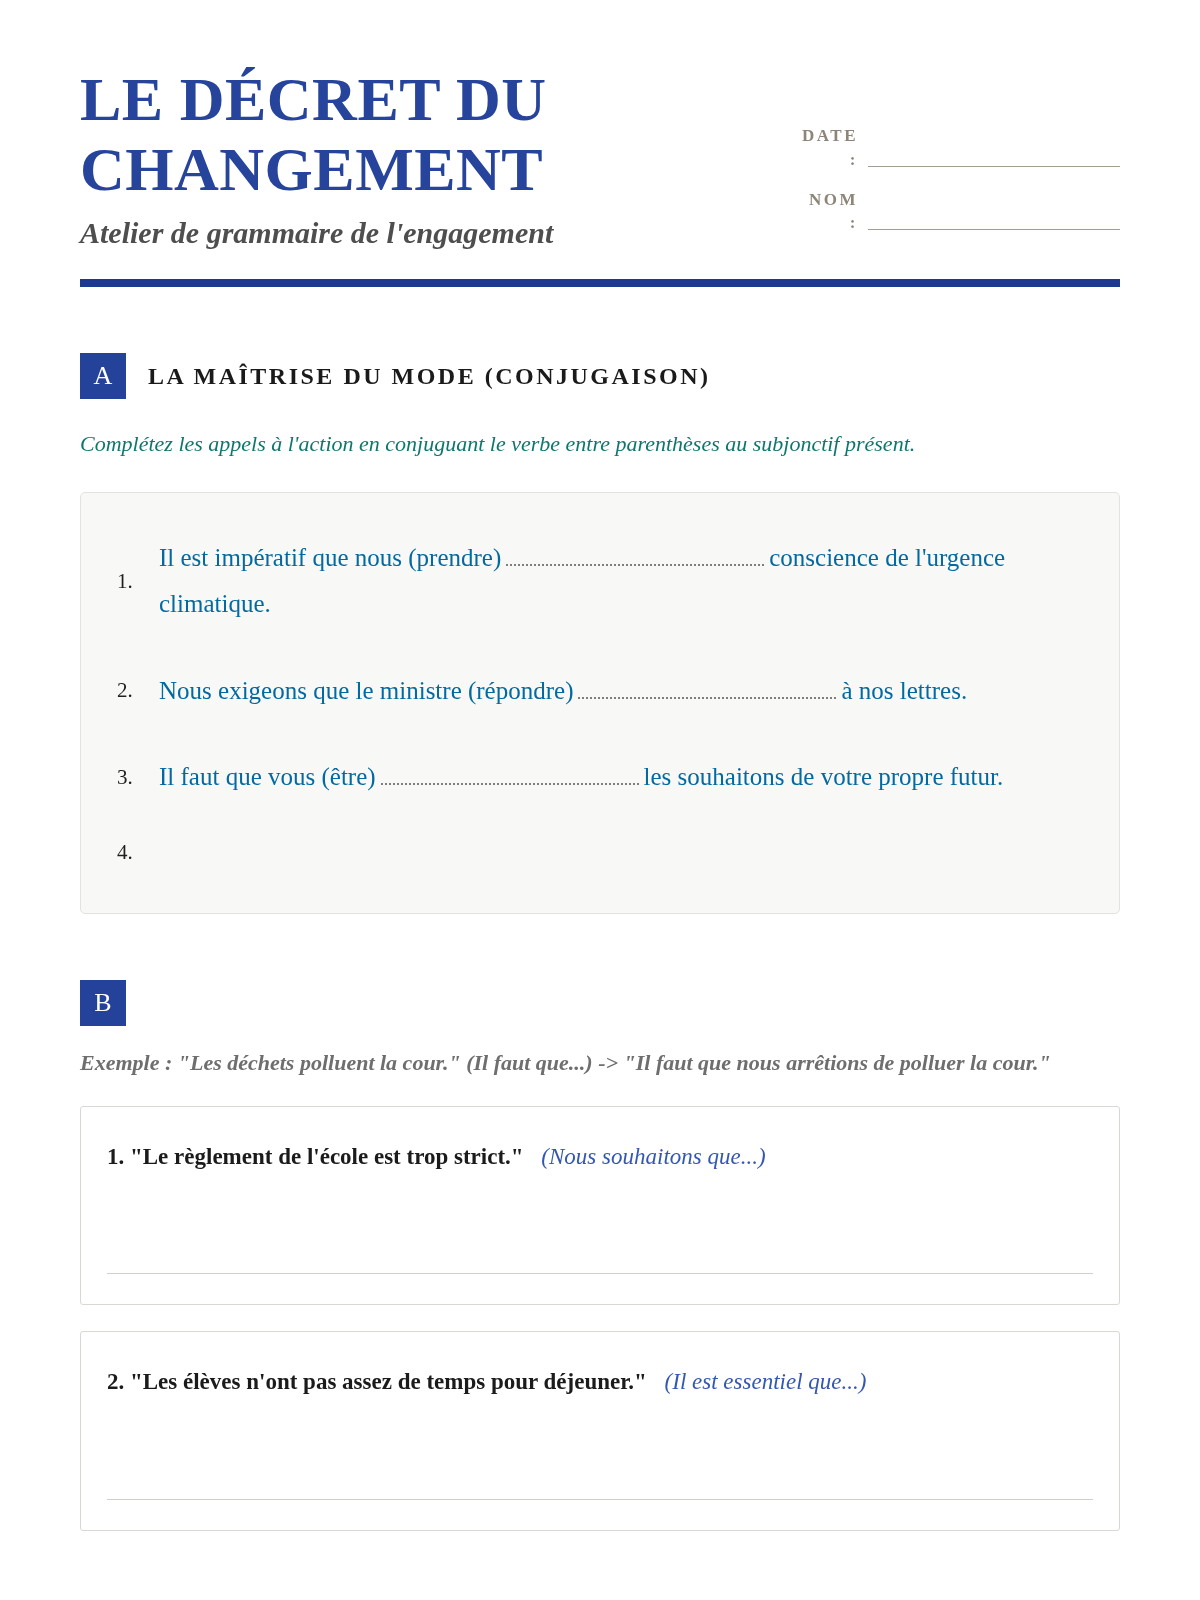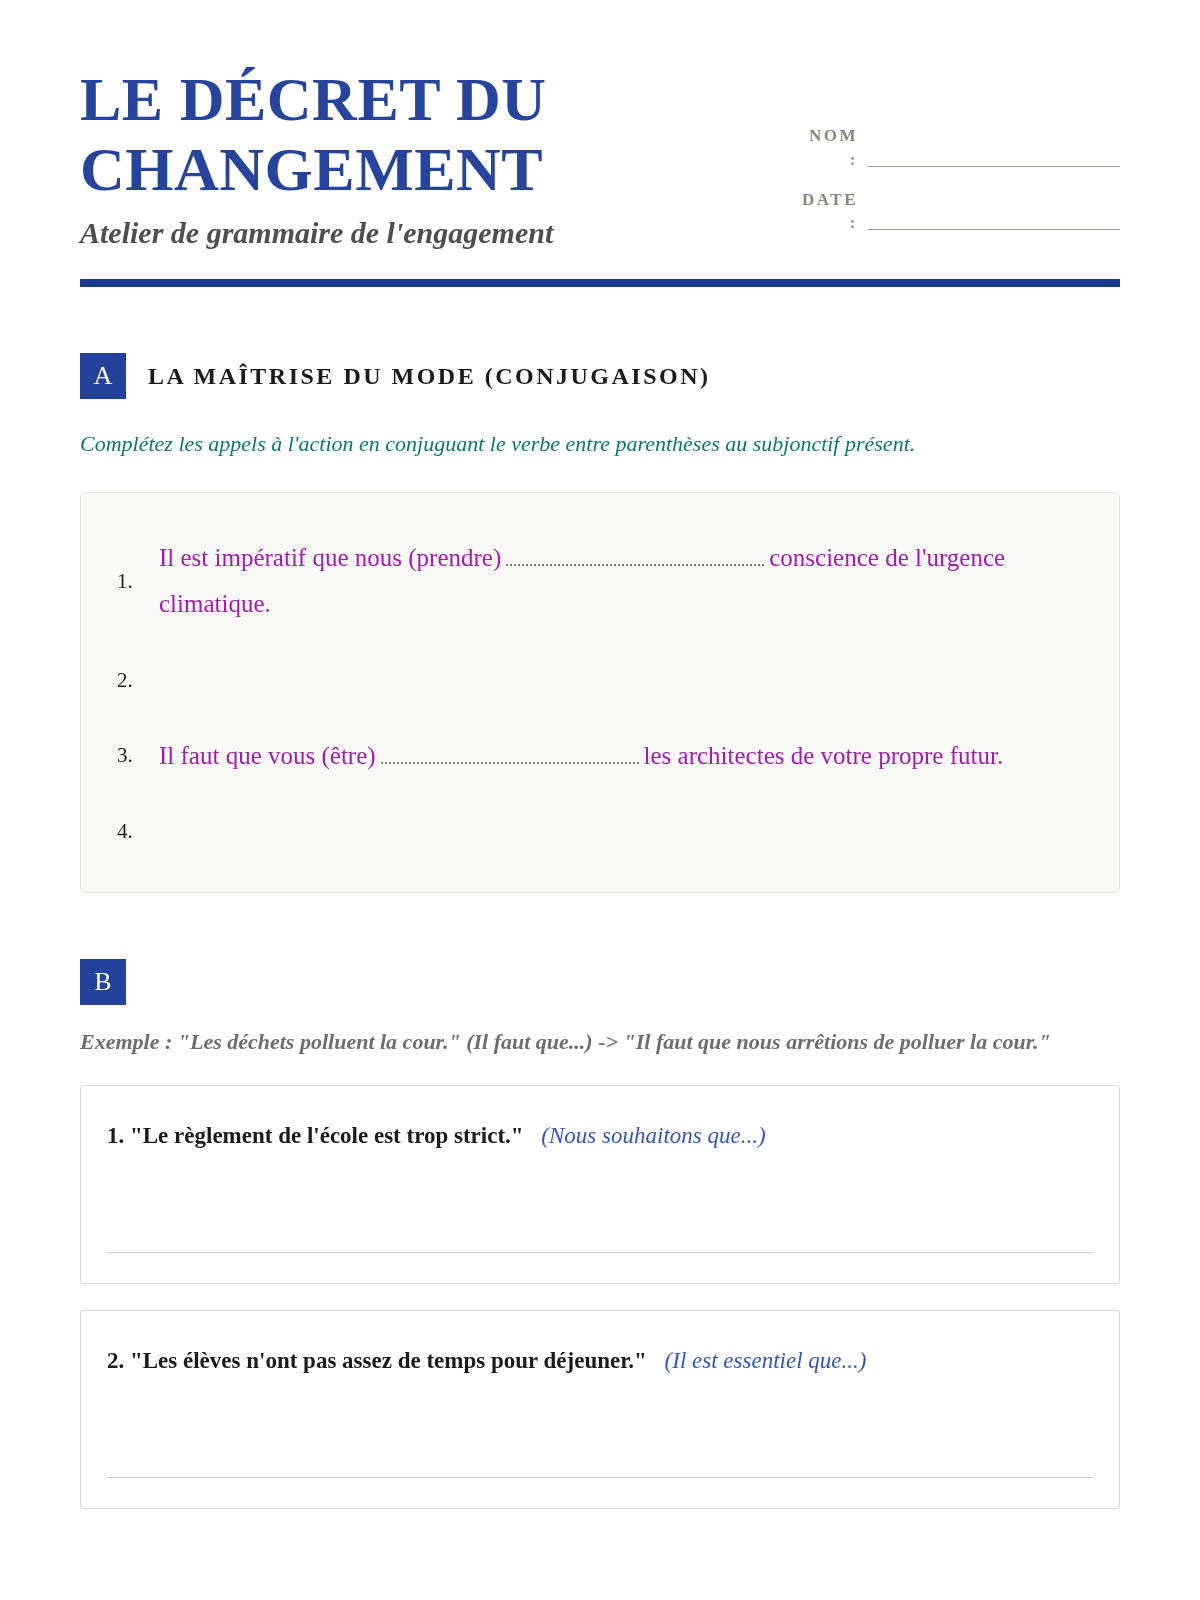--- a/index.html
+++ b/index.html
@@ -35,21 +35,21 @@
   .sec-title { margin-left: 22px; font-size: 24px; font-weight: 700; letter-spacing: 2.5px; color: #1a1a1a; }
   .instruction { margin-top: 28px; font-size: 22px; font-style: italic; color: #0f766e; line-height: 1.5; }
 
   
   .exercise-box {
     margin-top: 32px; background: #f8f8f6; border: 1px solid #e2e2df;
     border-radius: 5px; padding: 42px 30px 8px 36px;
   }
   .conj-item { display: flex; align-items: center; margin-bottom: 40px; }
   .conj-num { width: 30px; font-size: 21px; color: #1f1f1f; flex-shrink: 0; }
-  .conj-text { font-size: 25px; line-height: 1.85; color: #a21caf; margin-left: 12px; }
+  .conj-text { font-size: 25px; line-height: 1.85; color: #0369a1; margin-left: 12px; }
   .blank {
     display: inline-block; width: 258px; height: 0.85em;
     border-bottom: 2px dotted #7e7e7e; margin: 0 5px;
   }
 
   
   .example { margin-top: 20px; font-size: 22px; font-style: italic; font-weight: 700; color: #6e6e6e; line-height: 1.55; max-width: 1000px; }
   .b-card {
     margin-top: 26px; background: #ffffff; border: 1px solid #d8d8d4;
     border-radius: 3px; padding: 34px 26px 30px 26px;
@@ -64,49 +64,50 @@
 
 <div class="page">
 
   <div class="header">
     <div class="title-block">
       <h1 class="doc-title">LE DÉCRET DU CHANGEMENT</h1>
       <div class="doc-subtitle">Atelier de grammaire de l'engagement</div>
     </div>
     <div class="meta-block">
       <div class="meta-field">
-        <span class="meta-label">NOM :</span>
+        <span class="meta-label">DATE :</span>
         <span class="meta-line"></span>
       </div>
       <div class="meta-field">
-        <span class="meta-label">DATE :</span>
+        <span class="meta-label">NOM :</span>
         <span class="meta-line"></span>
       </div>
     </div>
   </div>
 
   <div class="divider"></div>
 
   <div class="sec-head">
     <div class="badge">A</div>
     <div class="sec-title">LA MAÎTRISE DU MODE (CONJUGAISON)</div>
   </div>
   <div class="instruction">Complétez les appels à l'action en conjuguant le verbe entre parenthèses au subjonctif présent.</div>
 
   <div class="exercise-box">
     <div class="conj-item">
       <span class="conj-num">1.</span>
       <span class="conj-text"><span>Il est impératif que nous (prendre)</span><span class="blank"></span><span>conscience de l'urgence climatique.</span></span>
     </div>
     <div class="conj-item">
       <span class="conj-num">2.</span>
+      <span class="conj-text"><span>Nous exigeons que le ministre (répondre)</span><span class="blank"></span><span>à nos lettres.</span></span>
     </div>
     <div class="conj-item">
       <span class="conj-num">3.</span>
-      <span class="conj-text"><span>Il faut que vous (être)</span><span class="blank"></span><span>les architectes de votre propre futur.</span></span>
+      <span class="conj-text"><span>Il faut que vous (être)</span><span class="blank"></span><span>les souhaitons de votre propre futur.</span></span>
     </div>
     <div class="conj-item">
       <span class="conj-num">4.</span>
     </div>
   </div>
 
   <div class="sec-head">
     <div class="badge">B</div>
   </div>
   <div class="example">Exemple : "Les déchets polluent la cour." (Il faut que...) -&gt; "Il faut que nous arrêtions de polluer la cour."</div>

